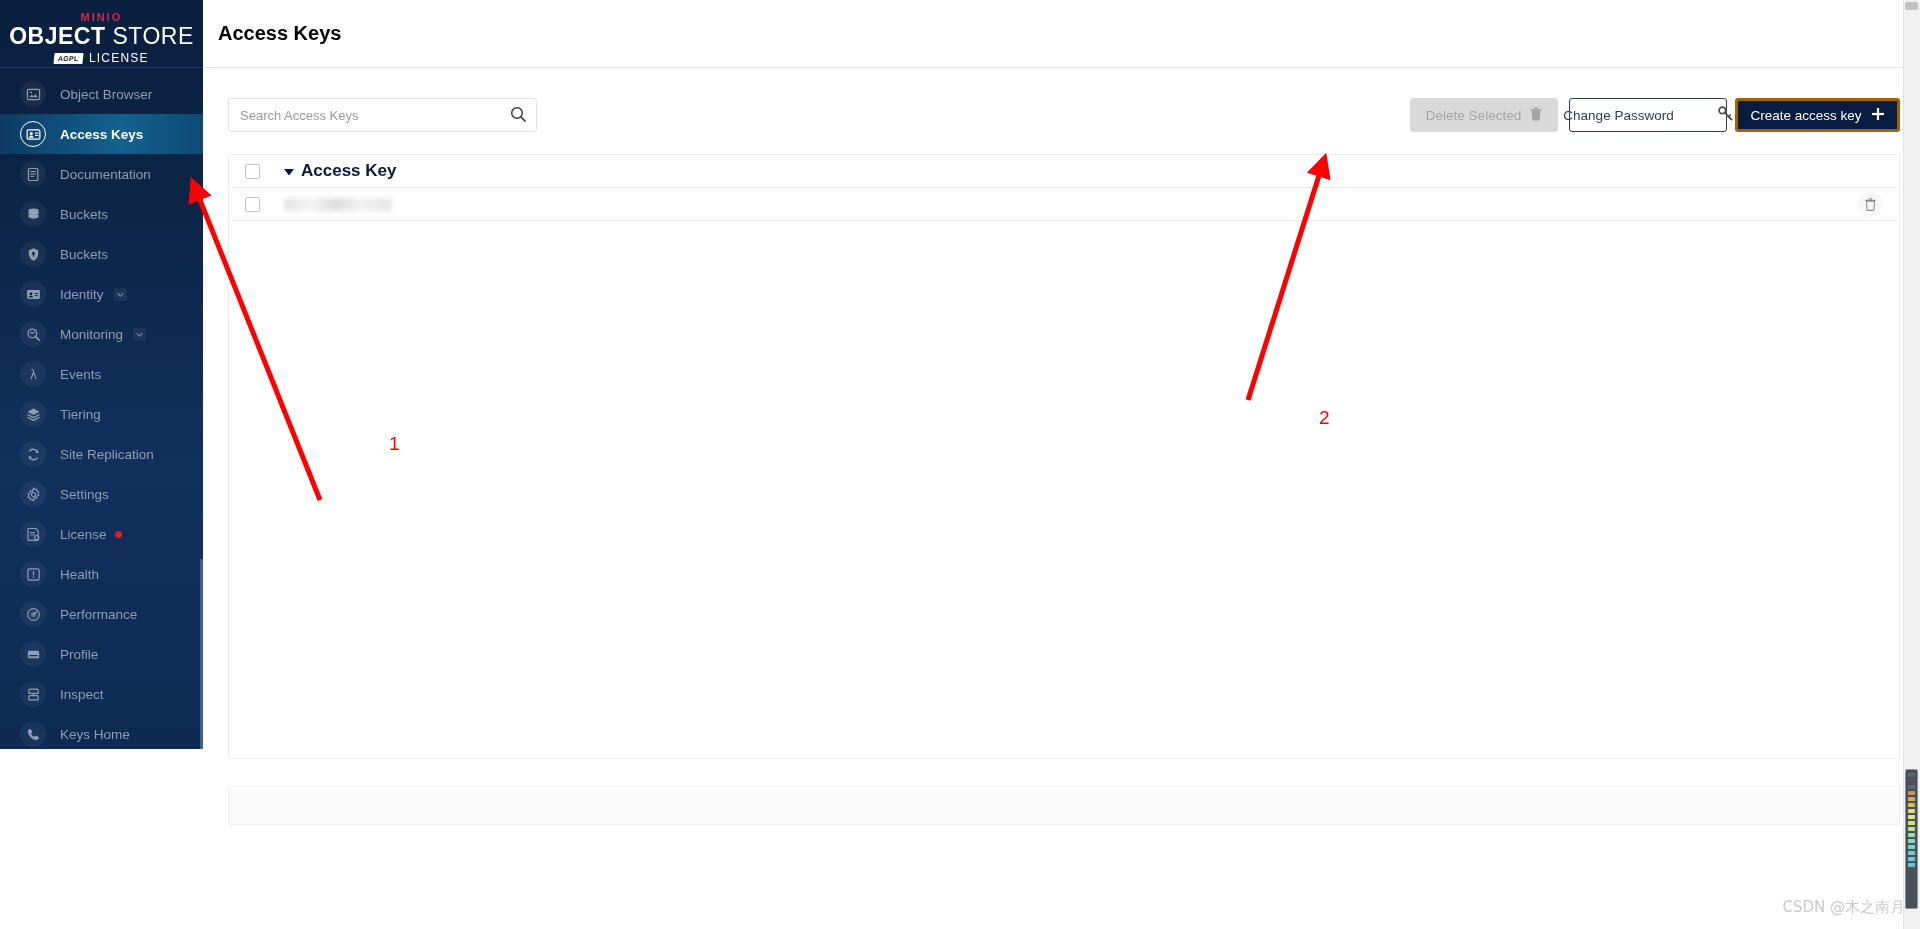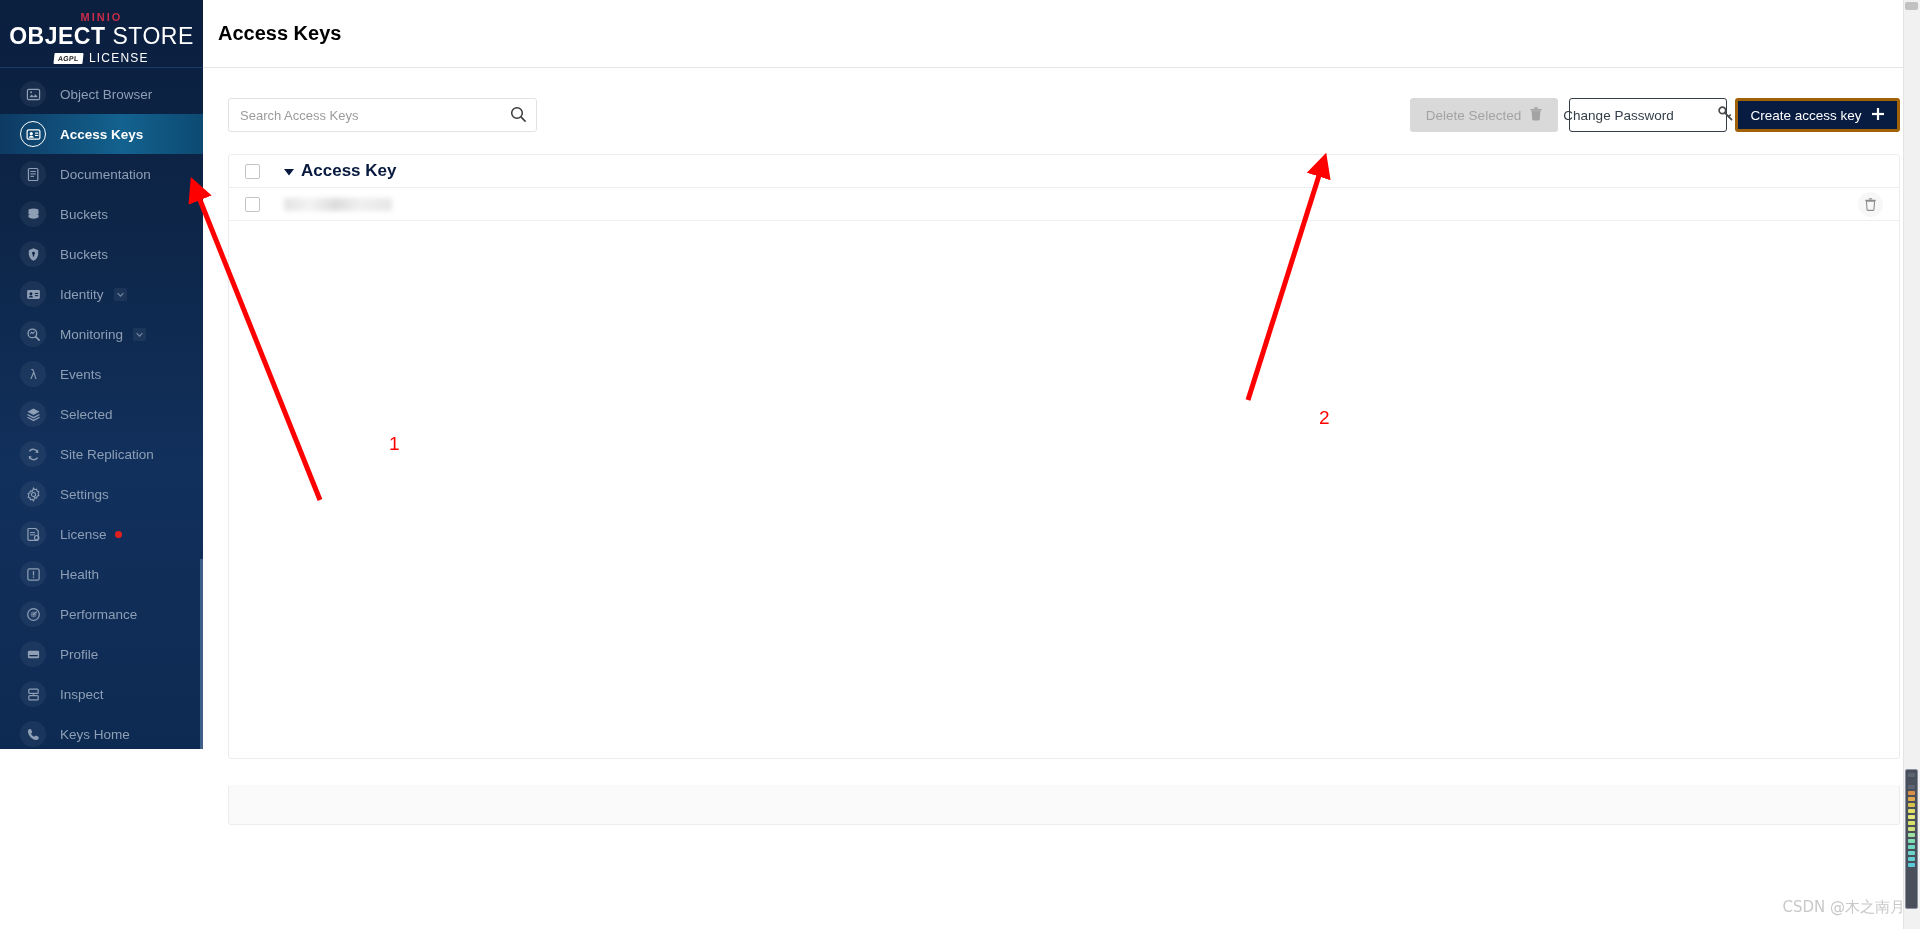--- a/index.html
+++ b/index.html
@@ -329,21 +329,21 @@
         <span class="lbl">Events</span>
       </div>
       <div class="nav-item">
         <span class="ico">
           <svg width="15" height="15" viewBox="0 0 16 16">
             <path d="M8 1.6 1.6 5 8 8.4 14.4 5z" fill="#8e9fb5"></path>
             <path d="M1.6 8l6.4 3.4L14.4 8" fill="none" stroke="#8e9fb5" stroke-width="1.4"></path>
             <path d="M1.6 10.9l6.4 3.4 6.4-3.4" fill="none" stroke="#8e9fb5" stroke-width="1.4"></path>
           </svg>
         </span>
-        <span class="lbl">Selected</span>
+        <span class="lbl">Tiering</span>
       </div>
       <div class="nav-item">
         <span class="ico">
           <svg width="15" height="15" viewBox="0 0 16 16">
             <path d="M12.6 6.2A5 5 0 0 0 3.6 4.6" fill="none" stroke="#8e9fb5" stroke-width="1.4"></path>
             <path d="M3.4 9.8a5 5 0 0 0 9 1.6" fill="none" stroke="#8e9fb5" stroke-width="1.4"></path>
             <path d="M12.9 2.6v3.4H9.6z" fill="#8e9fb5"></path>
             <path d="M3.1 13.4V10h3.3z" fill="#8e9fb5"></path>
           </svg>
         </span>

